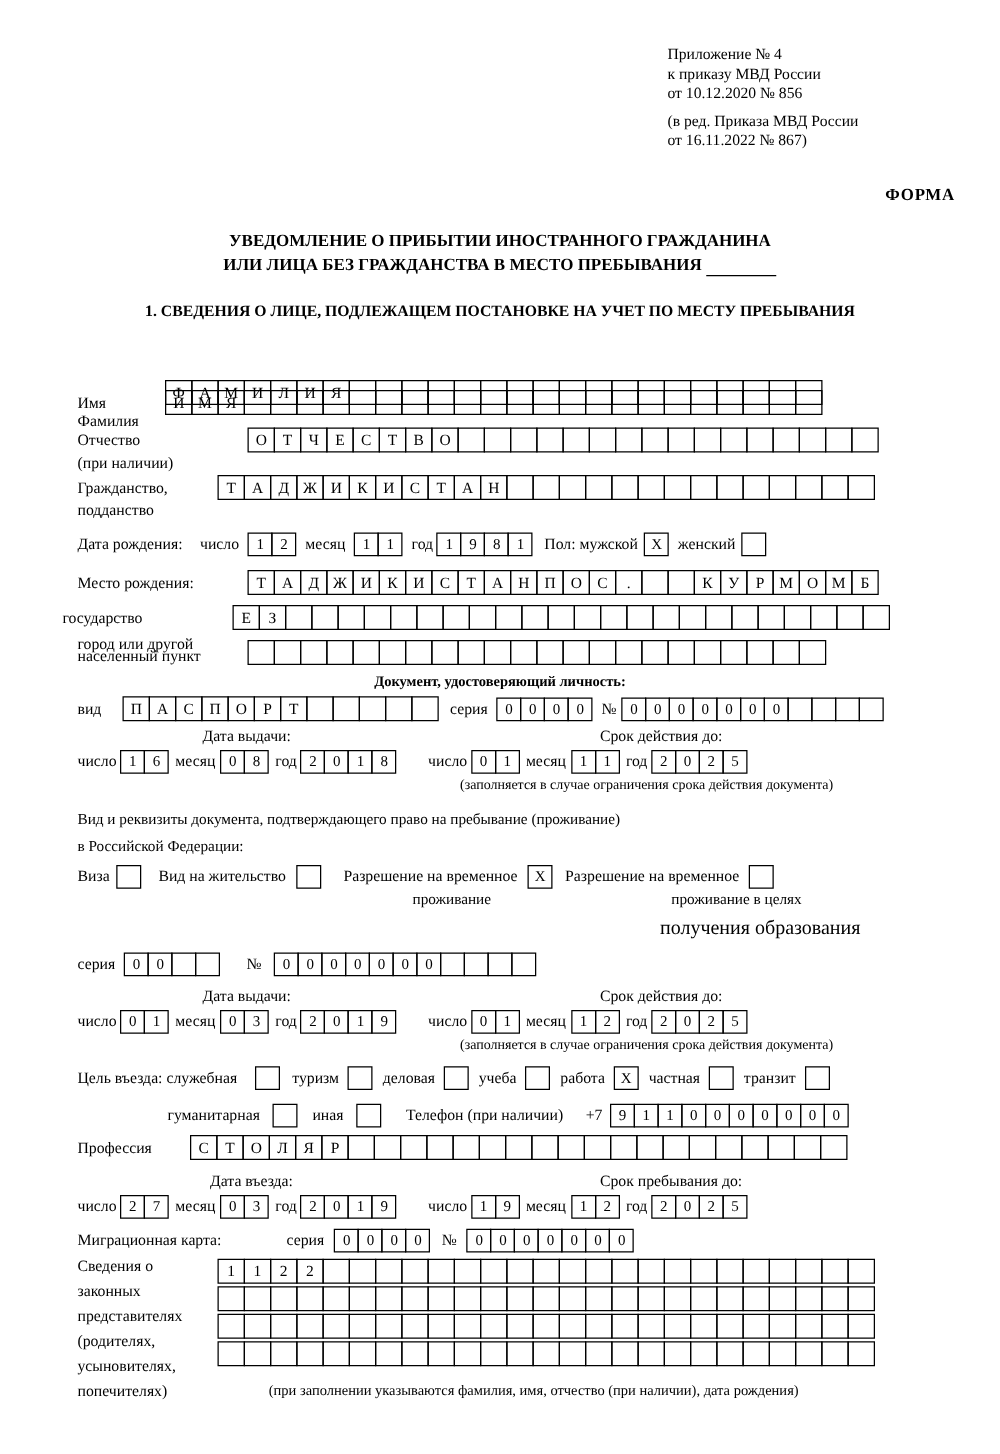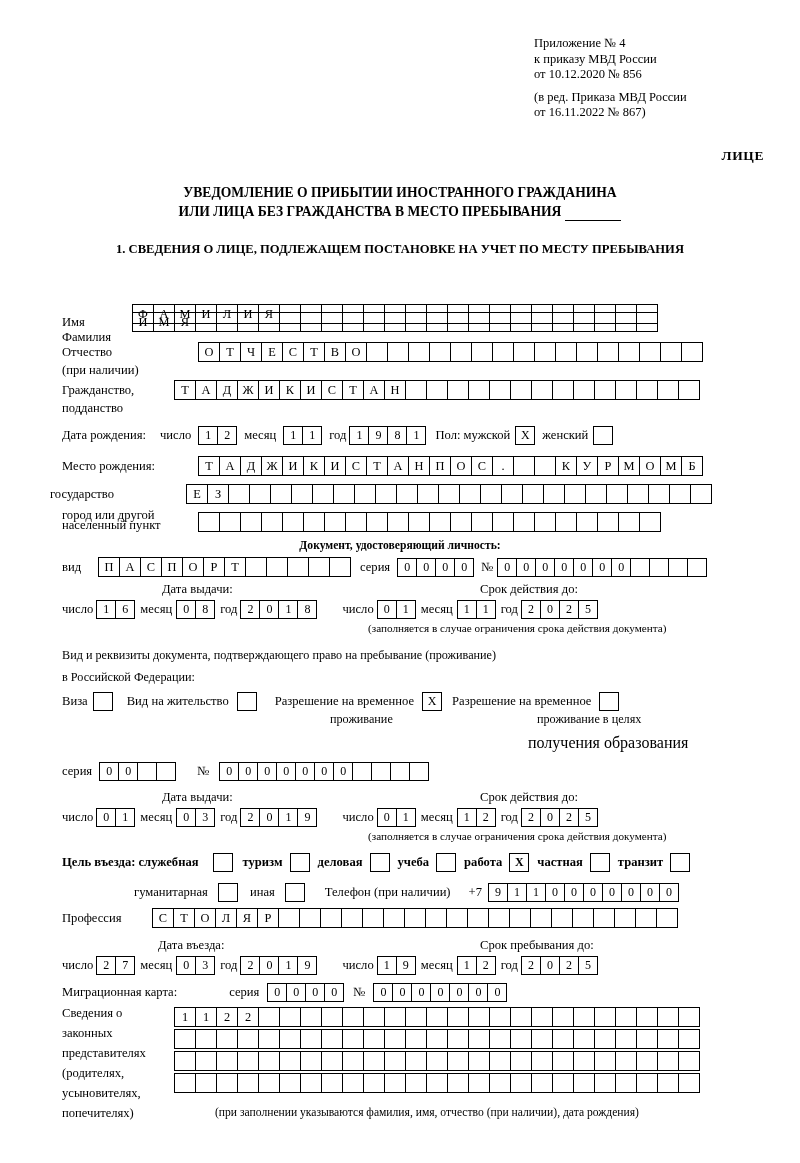--- a/index.html
+++ b/index.html
@@ -140,21 +140,21 @@
 
   <div class="header-ref">
     <div>Приложение № 4</div>
     <div>к приказу МВД России</div>
     <div>от 10.12.2020 № 856</div>
     <div class="gap"></div>
     <div>(в ред. Приказа МВД России</div>
     <div>от 16.11.2022 № 867)</div>
   </div>
 
-  <div class="forma">ЛИЦЕ</div>
+  <div class="forma">ФОРМА</div>
 
   <div class="title">
     <span>УВЕДОМЛЕНИЕ О ПРИБЫТИИ ИНОСТРАННОГО ГРАЖДАНИНА</span>
     <span class="line2">
       <span>ИЛИ ЛИЦА БЕЗ ГРАЖДАНСТВА В МЕСТО ПРЕБЫВАНИЯ</span><span class="rule"></span>
     </span>
   </div>
 
   <div class="section1">1. СВЕДЕНИЯ О ЛИЦЕ, ПОДЛЕЖАЩЕМ ПОСТАНОВКЕ НА УЧЕТ ПО МЕСТУ ПРЕБЫВАНИЯ</div>
 
@@ -565,21 +565,21 @@
     <span class="cells" style="margin-left:3px;" id="cells-p-vyear">
         <span class="cell sm">2</span>
         <span class="cell sm">0</span>
         <span class="cell sm">2</span>
         <span class="cell sm">5</span>
       </span>
   </div>
 
   <div style="position:absolute; top:830px; left:368px; font-size:11.2px;">(заполняется в случае ограничения срока действия документа)</div>
 
-  <div class="row" style="top:853px; left:62px;font-weight:bold;">
+  <div class="row" style="top:853px; left:62px;">
     <span class="lbl">Цель въезда: служебная</span>
     <span class="box" style="margin-left:14px;"></span>
     <span class="lbl" style="margin-left:10px;">туризм</span>
     <span class="box" style="margin-left:7px;"></span>
     <span class="lbl" style="margin-left:8px;">деловая</span>
     <span class="box" style="margin-left:7px;"></span>
     <span class="lbl" style="margin-left:8px;">учеба</span>
     <span class="box" style="margin-left:7px;"></span>
     <span class="lbl" style="margin-left:8px;">работа</span>
     <span class="box" style="margin-left:7px;">Х</span>
@@ -634,21 +634,21 @@
         <span class="cell"></span>
         <span class="cell"></span>
         <span class="cell"></span>
         <span class="cell"></span>
         <span class="cell"></span>
         <span class="cell"></span>
         <span class="cell"></span>
       </span>
   </div>
 
-  <div class="row" style="top:938px; left:158px;">
+  <div class="row" style="top:938px; left:168px;">
     <span class="lbl">Дата въезда:</span>
   </div>
   <div class="row" style="top:938px; left:480px;">
     <span class="lbl">Срок пребывания до:</span>
   </div>
 
   <div class="row" style="top:956px; left:62px;">
     <span class="lbl">число</span>
     <span class="cells" style="margin-left:3px;" id="cells-e-day">
         <span class="cell sm">2</span>

